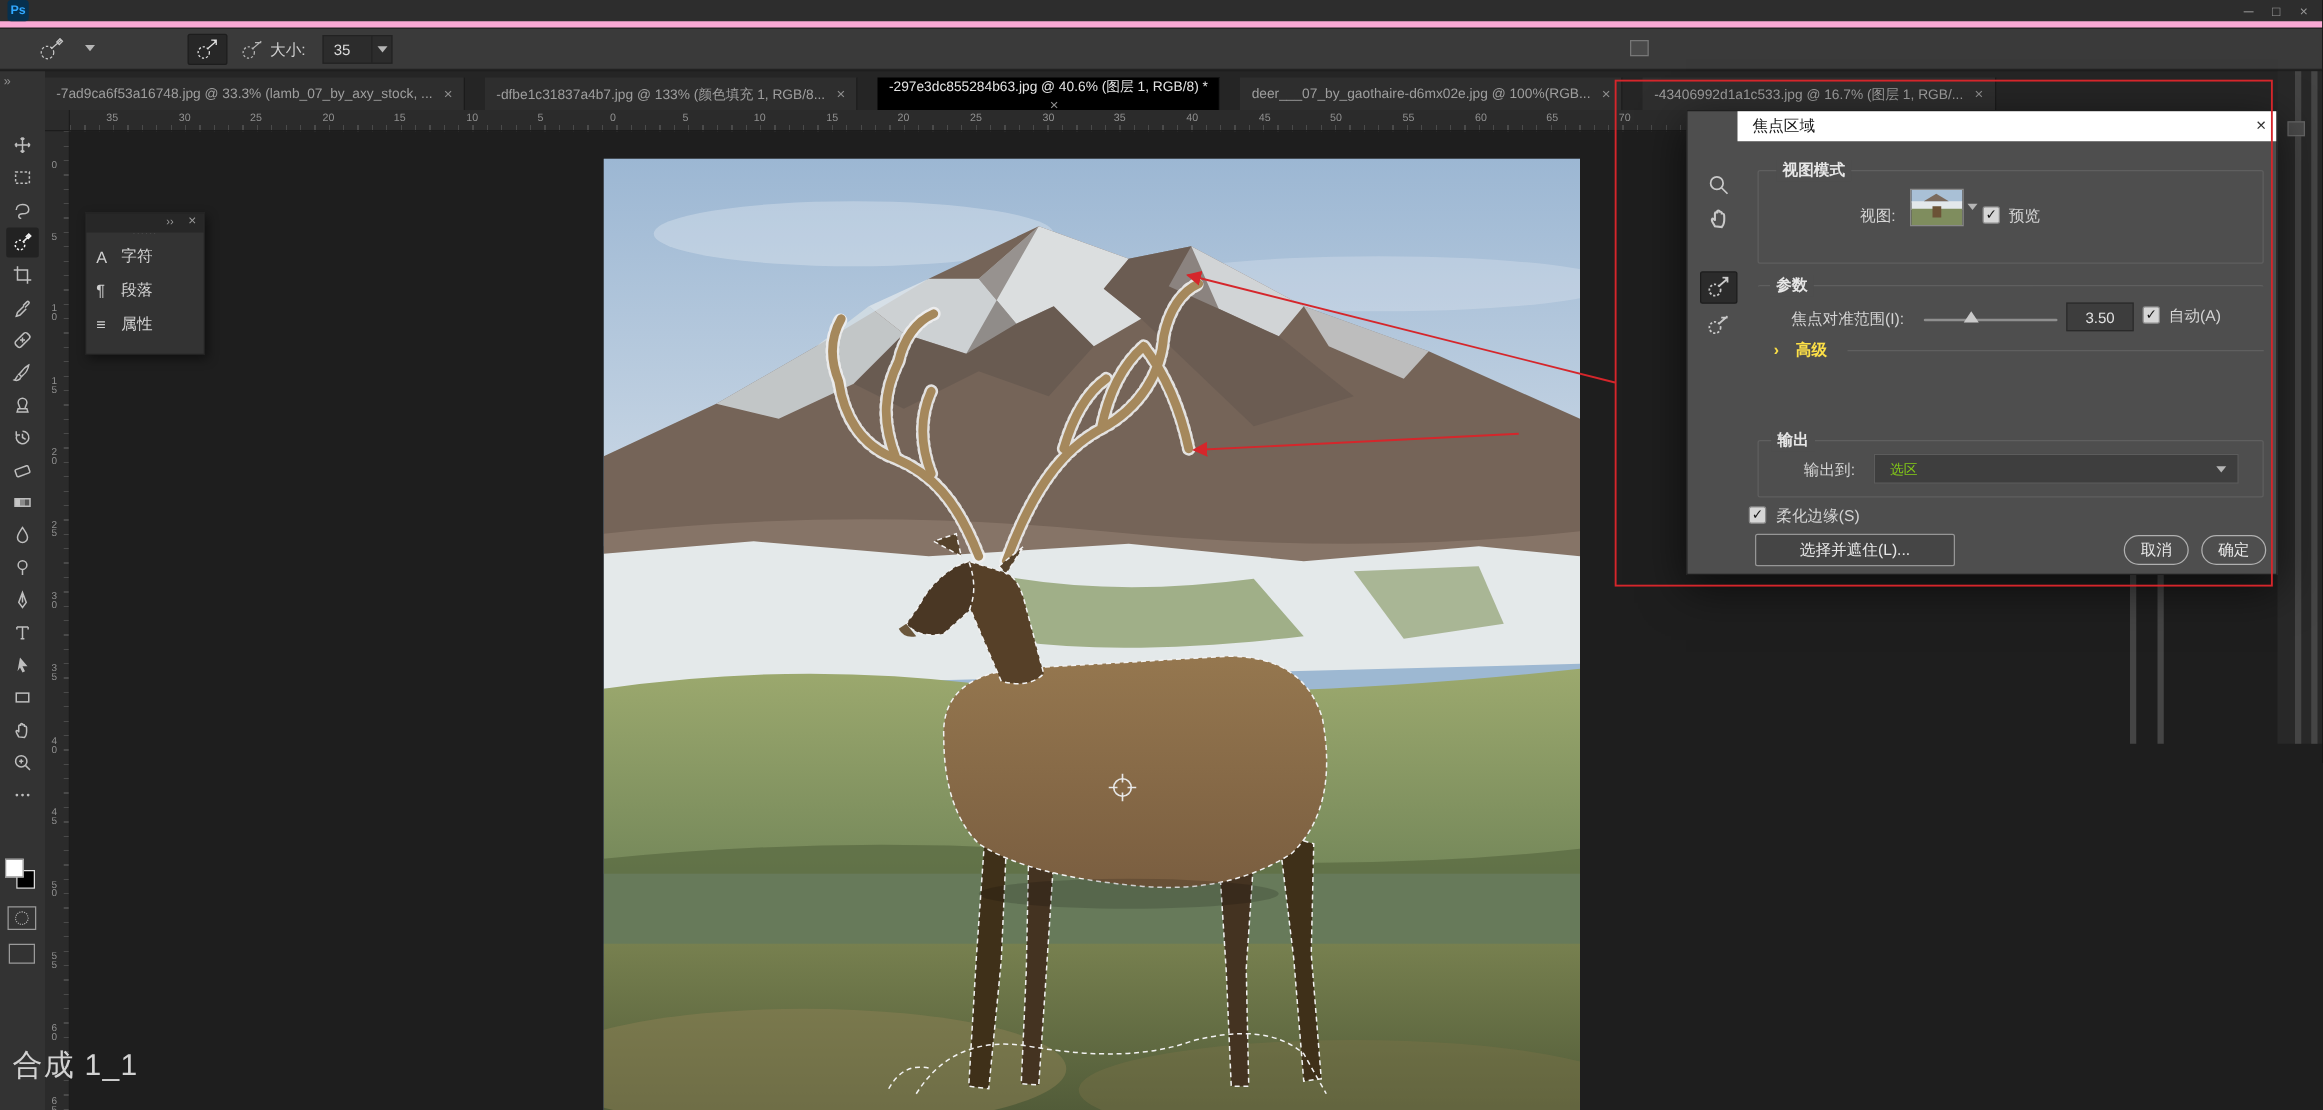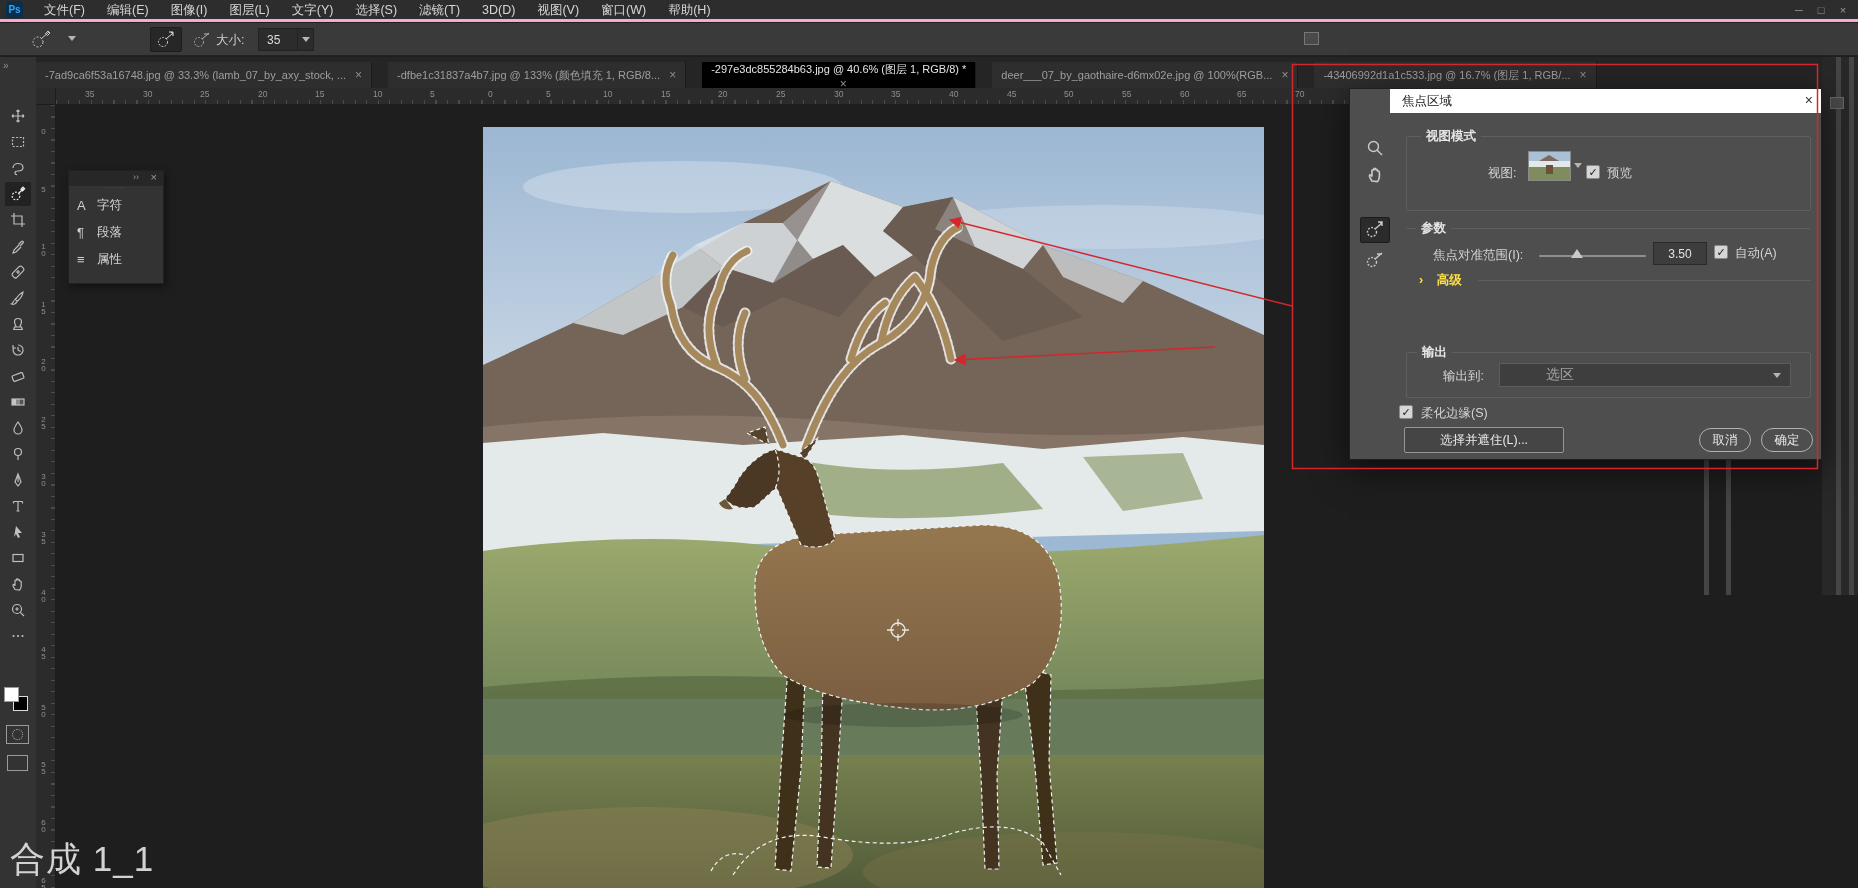--- a/index.html
+++ b/index.html
@@ -1,21 +1,21 @@
 <!DOCTYPE html>
 <html><head>
 <meta charset="utf-8">
 <style>
   * { margin:0; padding:0; box-sizing:border-box; }
   html,body { background:#111; }
   body { font-family:"Liberation Sans","DejaVu Sans",sans-serif; }
   #screen { position:relative; width:1858px; height:888px; overflow:hidden; background:#1e1e1e; color:#d8d8d8; }
 
   
-  .menubar { position:absolute; left:0; top:0; width:1858px; height:22px; background:#2d2d2d; border-bottom:3px solid #f9a8d4; display:flex; align-items:center; }
+  .menubar { position:absolute; left:0; top:0; width:1858px; height:22px; background:#2d2d2d; border-bottom:5px solid #f9a8d4; display:flex; align-items:center; }
   .ps-logo { width:17px; height:17px; margin:0 10px 0 6px; background:#06304e; color:#31a8ff; font-size:10px; font-weight:bold; display:flex; align-items:center; justify-content:center; border-radius:3px; }
   .menu-items { display:flex; height:100%; align-items:center; }
   .menu-item { padding:0 11px; font-size:12.5px; color:#d6d6d6; line-height:22px; }
   .win-controls { position:absolute; right:4px; top:0; display:flex; }
   .win-btn { width:22px; height:20px; text-align:center; line-height:20px; font-size:11px; color:#9a9a9a; }
 
   
   .optionsbar { position:absolute; left:0; top:23px; width:1858px; height:33px; background:#3a3a3a; border-bottom:1px solid #222; }
   .opt-tool { position:absolute; left:30px; top:5px; width:34px; height:23px; display:flex; align-items:center; }
   .opt-chevron { position:absolute; left:68px; top:13px; }
@@ -64,21 +64,21 @@
   .flyout-header { height:15px; background:#272727; position:relative; }
   .flyout-header .chev { position:absolute; right:24px; top:1px; font-size:9px; color:#9a9a9a; }
   .flyout-header .close { position:absolute; right:6px; top:0; font-size:11px; color:#9a9a9a; }
   .flyout-dots { height:6px; text-align:center; font-size:7px; color:#555; line-height:4px; letter-spacing:1px; }
   .flyout-item { display:flex; align-items:center; height:27px; padding-left:8px; }
   .flyout-item .ic { width:20px; font-size:13px; color:#cfcfcf; }
   .flyout-item .lb { font-size:12.5px; color:#d4d4d4; }
 
   
   .photo { position:absolute; left:483px; top:127px; width:781px; height:761px; background:#9db8d2; }
-  .caption { position:absolute; left:10px; top:836px; font-size:35px; color:#d2d2d2; letter-spacing:1px; z-index:30; }
+  .caption { position:absolute; left:10px; top:836px; font-size:24px; color:#d2d2d2; letter-spacing:1px; z-index:30; }
 
   
   .dock-mid { position:absolute; left:1698px; top:90px; width:44px; height:505px; }
   .dock-right { position:absolute; left:1822px; top:57px; width:36px; height:538px; background:#282828; }
   .dock-bar { position:absolute; top:0; bottom:0; width:5px; background:#454545; }
   .dock-icon { position:absolute; left:8px; top:40px; width:14px; height:12px; background:#4a4a4a; border:1px solid #666; }
 
   
   .dialog { position:absolute; left:1349px; top:88px; width:473px; height:372px; background:#4e4e4e; border:1px solid #1f1f1f; box-shadow:0 10px 34px rgba(0,0,0,.6); z-index:40; font-size:12.5px; color:#dadada; }
   .dlg-title { position:absolute; left:0; top:0; right:0; height:24px; background:#fff; color:#141414;margin-left:40px; }
@@ -91,51 +91,37 @@
   .grp { position:absolute; border:1px solid #5f5f5f; border-radius:2px; }
   .grp-legend { position:absolute; top:-9px; left:14px; background:#4e4e4e; padding:0 5px; font-weight:bold; color:#e6e6e6; }
   .dlg-label { position:absolute; color:#d4d4d4; }
   .thumb { position:absolute; border:1px solid #8a8a8a; overflow:hidden; }
   .cb { position:absolute; width:14px; height:14px; background:#d6d6d6; border:1px solid #8b8b8b; border-radius:2px; color:#161616; font-size:11px; line-height:13px; text-align:center; }
   .cb.checked::before { content:"\2713"; font-weight:bold; }
   .slider-track { position:absolute; height:2px; background:#8f8f8f; border-radius:1px; }
   .slider-thumb { position:absolute; top:-6px; width:0; height:0; border-left:6px solid transparent; border-right:6px solid transparent; border-bottom:9px solid #c9c9c9; }
   .val-box { position:absolute; background:#3d3d3d; border:1px solid #2a2a2a; color:#e2e2e2; font-size:12px; display:flex; align-items:center; justify-content:center; }
   .dd-box { position:absolute; background:#3e3e3e; border:1px solid #5c5c5c; display:flex; align-items:center; }
-  .dd-box .txt { flex:1; padding-left:12px; font-size:14px; color:#a3a3a3;margin-left:34px; }
+  .dd-box .txt { flex:1; padding-left:12px; font-size:11px; color:#84cc16; }
   .dd-box .chev-down { margin-right:9px; }
   .adv-row { position:absolute; font-weight:bold; color:#fde047; }
   .adv-line { position:absolute; border-top:1px solid #5f5f5f; }
   .btn-rect { position:absolute; background:#454545; border:1px solid #969696; border-radius:2px; color:#e8e8e8; display:flex; align-items:center; justify-content:center; font-size:12.5px; }
   .btn-pill { position:absolute; width:52px; height:24px; border:1px solid #b0b0b0; border-radius:12px; color:#e8e8e8; display:flex; align-items:center; justify-content:center; font-size:12.5px; background:transparent; }
 
   
   .red-overlay { position:absolute; left:0; top:0; z-index:50; pointer-events:none; }
 </style>
 </head>
 <body>
 
 <div id="screen">
 
   <div class="menubar">
     <div class="ps-logo">Ps</div>
-    <div class="menu-items">
-
-    <div class="menu-item">文件(F)</div>
-        <div class="menu-item">编辑(E)</div>
-        <div class="menu-item">图像(I)</div>
-        <div class="menu-item">图层(L)</div>
-        <div class="menu-item">文字(Y)</div>
-        <div class="menu-item">选择(S)</div>
-        <div class="menu-item">滤镜(T)</div>
-        <div class="menu-item">3D(D)</div>
-        <div class="menu-item">视图(V)</div>
-        <div class="menu-item">窗口(W)</div>
-        <div class="menu-item">帮助(H)</div>
-      </div>
     <div class="win-controls">
       <div class="win-btn">─</div>
       <div class="win-btn">□</div>
       <div class="win-btn">×</div>
     </div>
   </div>
 
   <div class="optionsbar">
     <div class="opt-tool">
       <svg width="22" height="20" viewBox="0 0 22 20">

